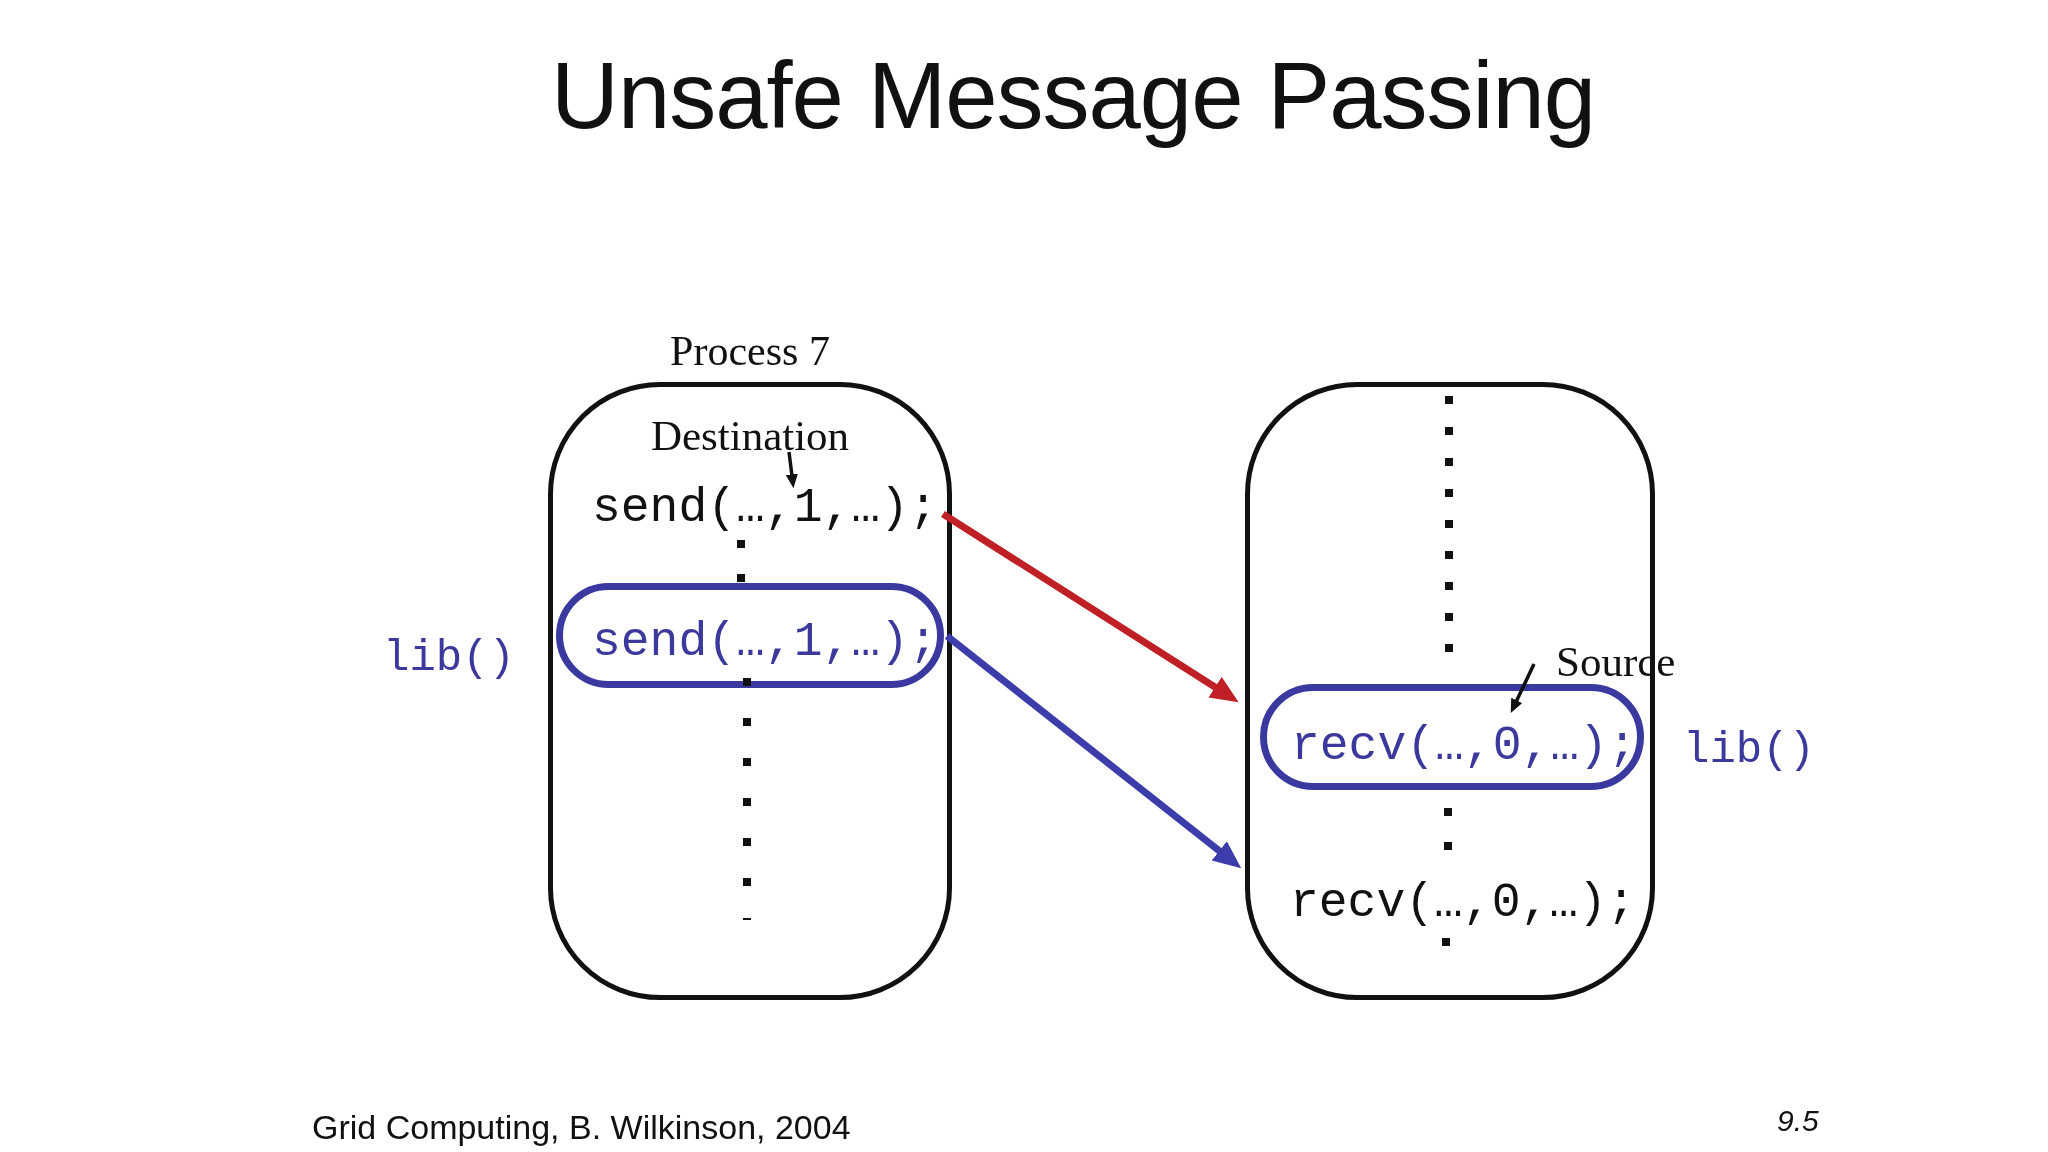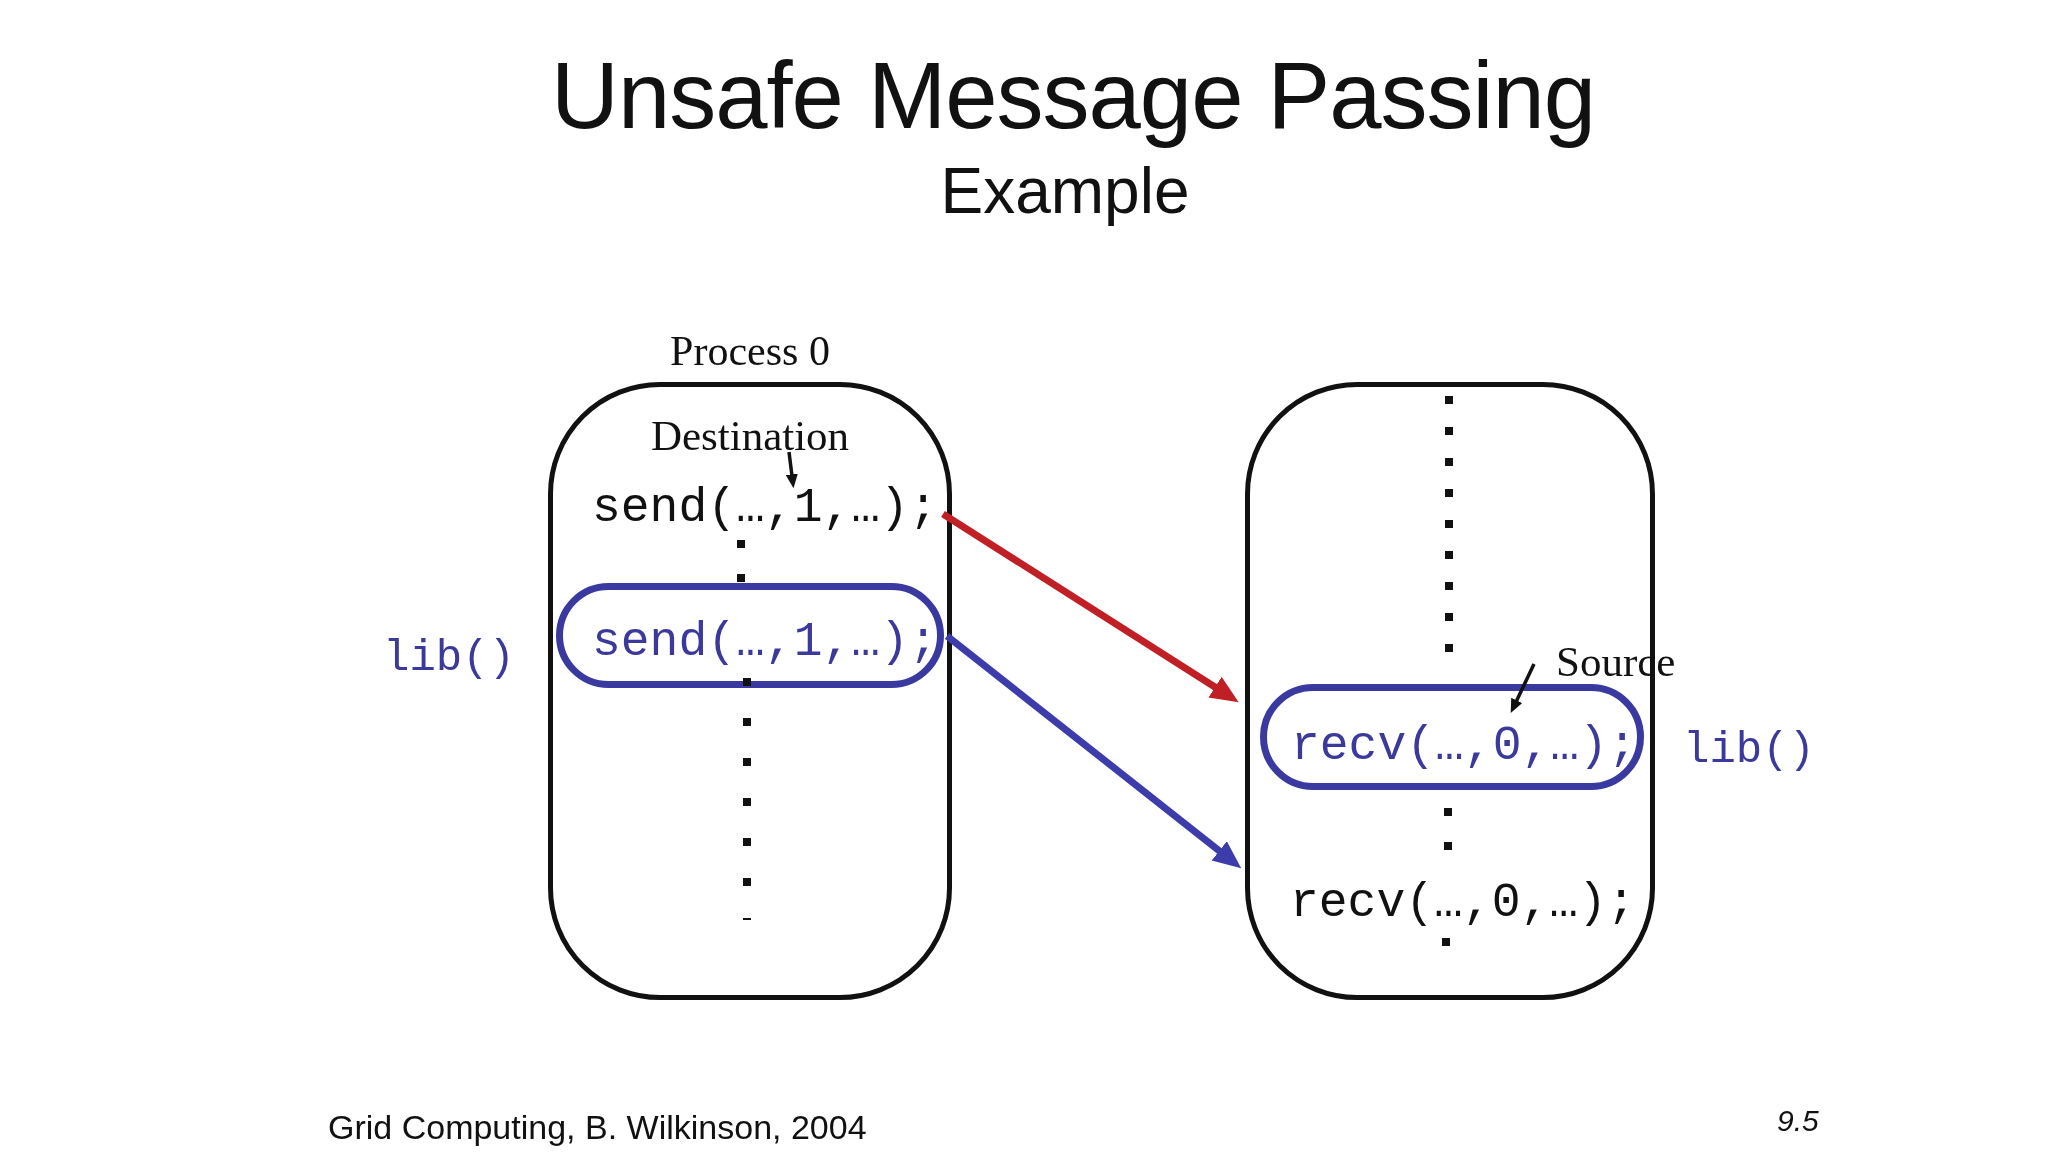--- a/index.html
+++ b/index.html
@@ -51,41 +51,40 @@
     box-sizing:border-box;
     background:transparent;
   }
   .oval0{left:556px;top:583px;width:388px;height:105px;}
   .oval1{left:1260px;top:684px;width:384px;height:106px;}
 
   .lib{font-size:44px;line-height:1.1;color:var(--blue-text,#3b3a9c);}
   .lib-left{left:383px;top:634px;}
   .lib-right{left:1683px;top:726px;}
 
-  .footer{left:328px;top:1108px;font-size:34px;text-align:right;}
+  .footer{left:312px;top:1108px;font-size:34px;text-align:right;}
   .pagenum{left:1777px;top:1104px;font-size:30px;font-style:italic;}
 
   svg.overlay{position:absolute;left:0;top:0;pointer-events:none;}
   .dots{stroke:var(--ink,#111);stroke-width:8;}
   .thin-arrow{stroke:var(--ink,#111);stroke-width:3.5;fill:none;}
   .arrow-red{stroke:var(--red-arrow,#c02025);stroke-width:7;fill:none;}
   .arrow-blue{stroke:var(--blue-arrow,#3d3cab);stroke-width:7;fill:none;}
   .mk-ink{fill:var(--ink,#111);}
   .mk-red{fill:var(--red-arrow,#c02025);}
   .mk-blue{fill:var(--blue-arrow,#3d3cab);}
 </style>
 </head>
 <body>
 
 <div id="slide">
 
   <div class="abs center title">Unsafe Message Passing</div>
-  <div class="abs center subtitle">Example</div>
 
-  <div class="abs center serif proc-label proc0-label">Process 0</div>
+  <div class="abs center serif proc-label proc0-label">Process 7</div>
 
   <div class="proc-box proc0-box"></div>
   <div class="proc-box proc1-box"></div>
 
   <div class="abs center serif annotation destination">Destination</div>
   <div class="abs serif annotation source">Source</div>
 
   <div class="abs sans code send1">send(…,1,…);</div>
   <div class="hl-oval oval0"></div>
   <div class="abs sans code send2">send(…,1,…);</div>

